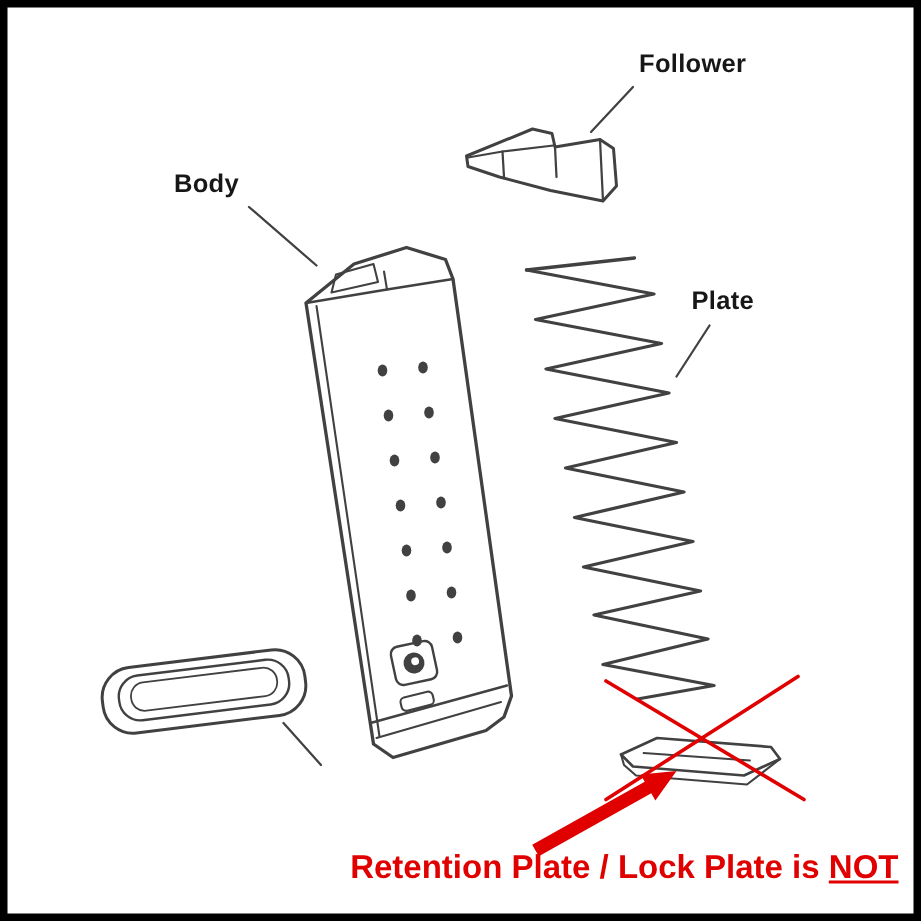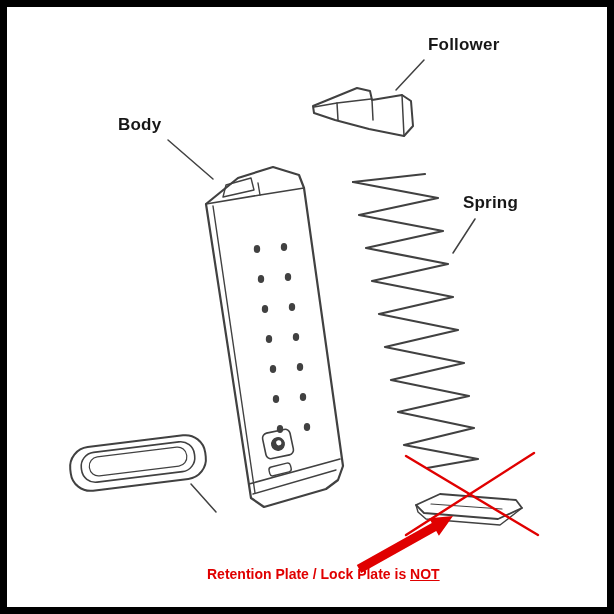--- a/index.html
+++ b/index.html
@@ -1,29 +1,29 @@
 <!DOCTYPE html>
 <html style="--page-bg: #ffffff; --line-art: #414141; --label-text: #171717; --warning-red: #e00000;"><head>
 <meta charset="utf-8">
 <style>
   html,body{margin:0;padding:0;background:#ffffff;}
   body{font-family:"Liberation Sans",sans-serif;}
   .canvas{
     position:relative;width:614px;height:614px;
     background:var(--page-bg,#ffffff);
-    border:7px solid #000000;box-sizing:border-box;overflow:hidden;
+    border:5px solid #000000;box-sizing:border-box;overflow:hidden;
   }
   .canvas svg{position:absolute;left:0;top:0;}
   .part-label{
     position:absolute;font-weight:bold;font-size:17px;
     color:var(--label-text,#171717);letter-spacing:.2px;white-space:nowrap;
   }
   .warning{
-    position:absolute;left:200px;top:558px;width:394px;text-align:left;
-    font-weight:bold;font-size:14px;line-height:1.32;
+    position:absolute;left:200px;top:558px;width:394px;text-align:right;
+    font-weight:bold;font-size:22px;line-height:1.32;
     color:var(--warning-red,#e00000);
   }
   .warning .emph{text-decoration:underline;}
   .ink{stroke:var(--line-art,#414141);fill:none;stroke-linejoin:round;stroke-linecap:round;}
   .ink-fill{fill:var(--line-art,#414141);stroke:none;}
   .red-ink{stroke:var(--warning-red,#e00000);fill:none;stroke-linecap:round;}
   .red-fill{fill:var(--warning-red,#e00000);stroke:none;}
 </style>
 </head>
 <body>
@@ -102,19 +102,19 @@
     <g>
       <line class="red-ink" stroke-width="2.4" x1="399" y1="449" x2="531" y2="528"></line>
       <line class="red-ink" stroke-width="2.4" x1="399" y1="528" x2="527" y2="446"></line>
     </g>
 
     <polygon class="red-fill" points="349.8,558.1 424.8,516.1 422.1,511.3 446,509 431.9,528.7 429.2,523.9 354.2,565.9"></polygon>
   </svg>
 
   <div class="part-label" style="left:421px;top:28px">Follower</div>
   <div class="part-label" style="left:111px;top:108px">Body</div>
-  <div class="part-label" style="left:456px;top:186px">Spring</div>
+  <div class="part-label" style="left:456px;top:186px">Plate</div>
 
   <div class="warning">
     <div><span>Retention Plate / Lock Plate is </span><span class="emph">NOT</span></div>
   </div>
 
 </div>
 
 </body></html>

